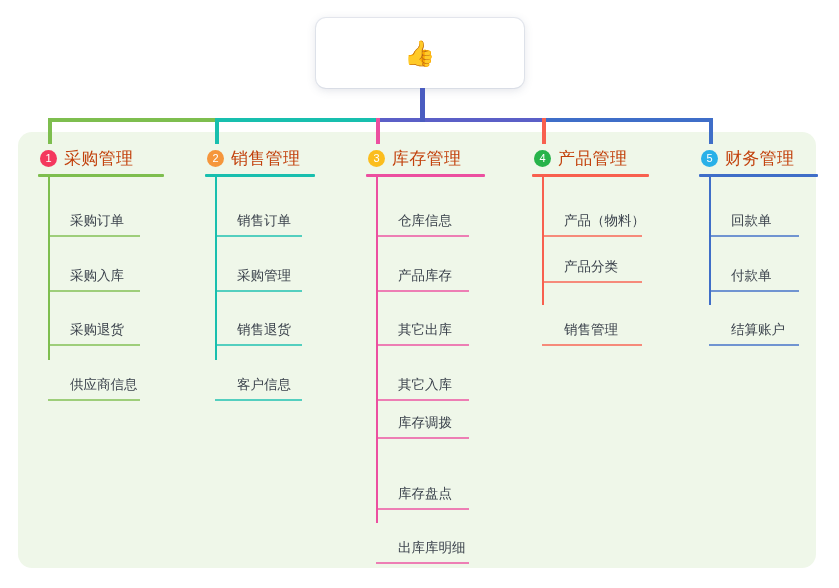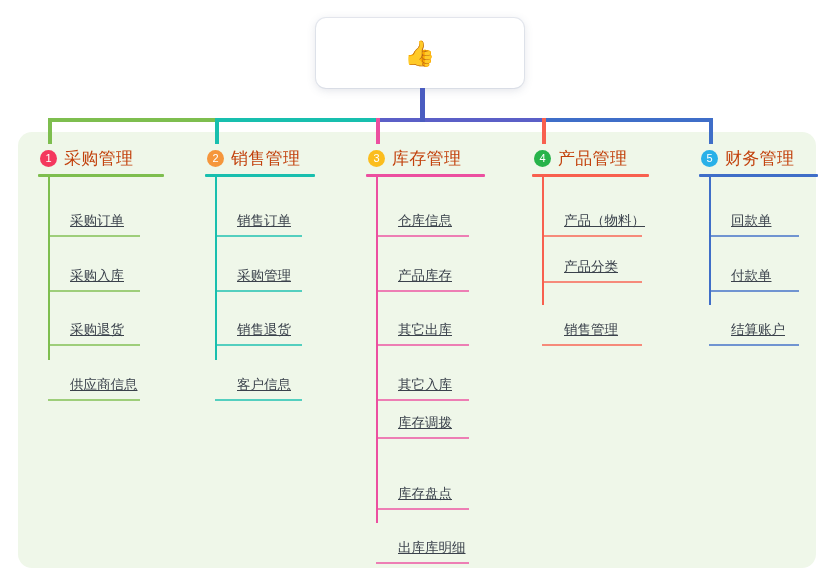--- a/index.html
+++ b/index.html
@@ -73,21 +73,20 @@
     position:absolute;
     left:30px;
   }
   .leaf-label{
     position:absolute;
     left:22px;
     bottom:7px;
     font-size:13.5px;
     color:#3b424c;
     white-space:nowrap;
-    text-decoration:underline;
   }
   .leaf-rule{
     position:absolute;
     left:0;bottom:0;
     height:2px;
   }
 </style>
 </head>
 <body>
 

